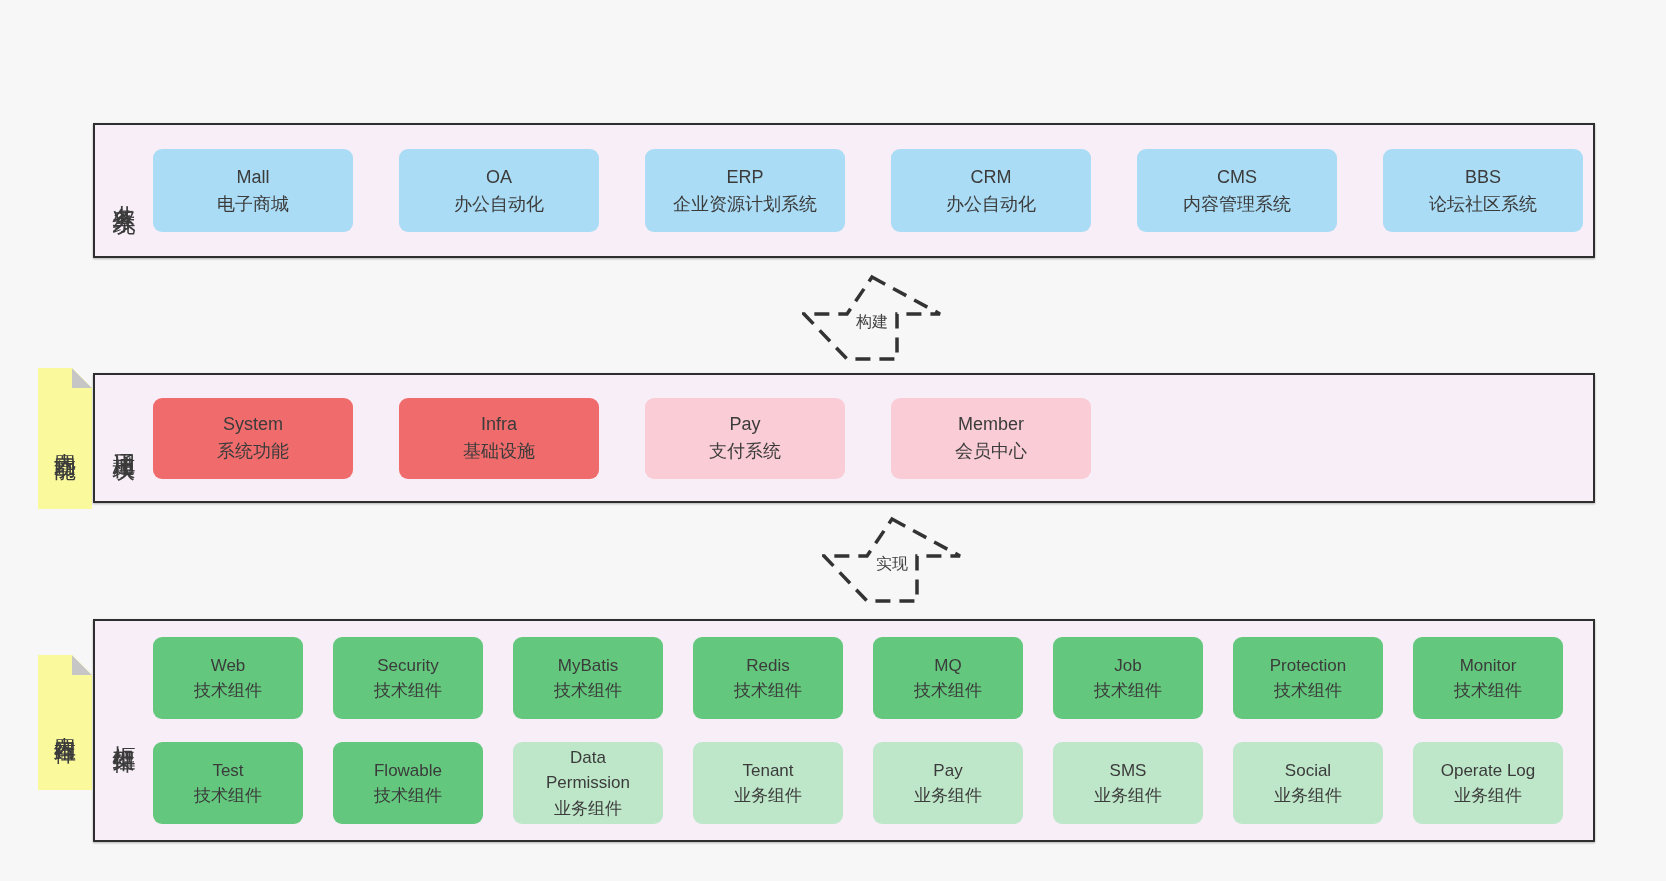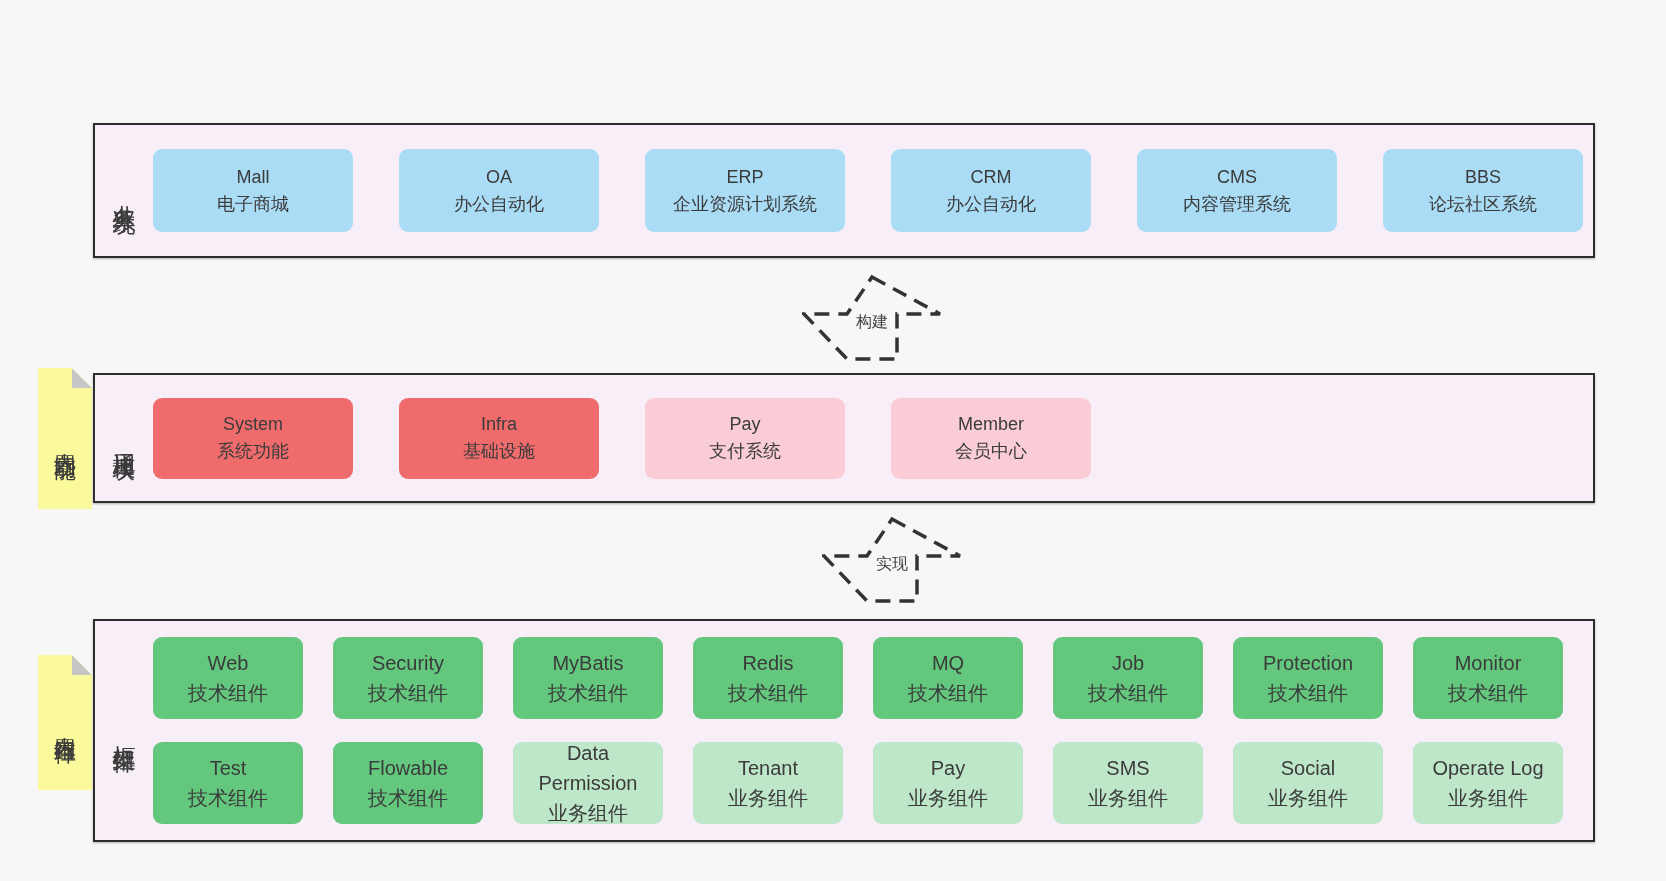--- a/index.html
+++ b/index.html
@@ -32,21 +32,21 @@
   .boxes-col{flex:1;display:flex;flex-direction:column;justify-content:center;gap:23px;}
   .row{display:flex;gap:30px;}
 
   
   .box{
     display:flex;flex-direction:column;align-items:center;justify-content:center;
     text-align:center;border-radius:9px;line-height:1.5;font-size:18px;color:var(--text);
   }
   .band-1 .box,.band-2 .box{width:200px;height:83px;flex:0 0 200px;}
   .band-2 .box{height:81px;}
-  .band-3 .box{width:150px;height:82px;flex:0 0 150px;font-size:20px;padding:0 16px;box-sizing:border-box;}
+  .band-3 .box{width:150px;height:82px;flex:0 0 150px;font-size:17px;padding:0 16px;box-sizing:border-box;}
   .box.blue{background:var(--blue);}
   .box.red{background:var(--red);}
   .box.pink{background:var(--pink);}
   .box.green{background:var(--green);}
   .box.lightgreen{background:var(--light-green);}
 
   
   .arrow{position:absolute;width:140px;height:88px;}
   .arrow-build{left:802px;top:274px;}
   .arrow-implement{left:822px;top:516px;}

